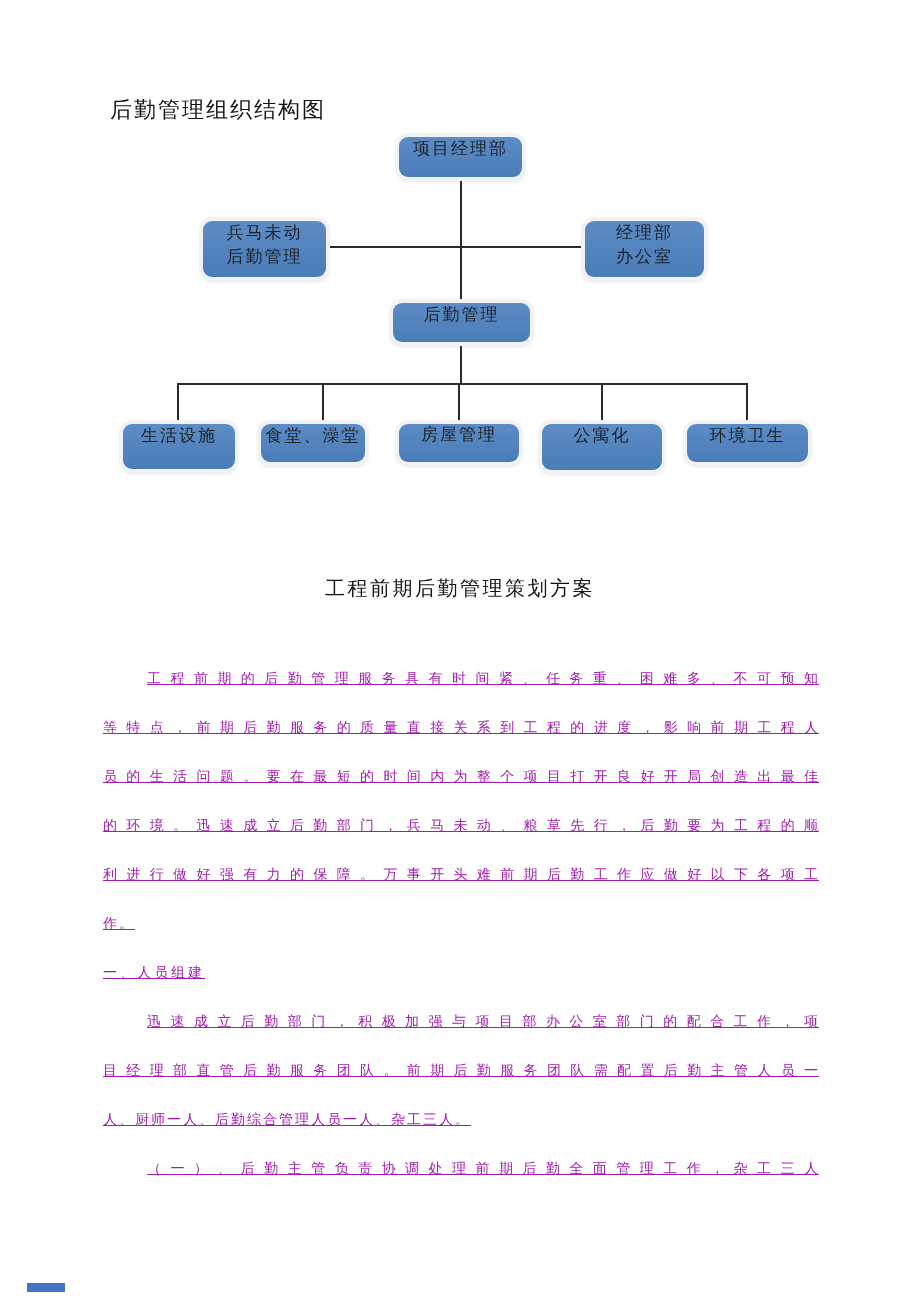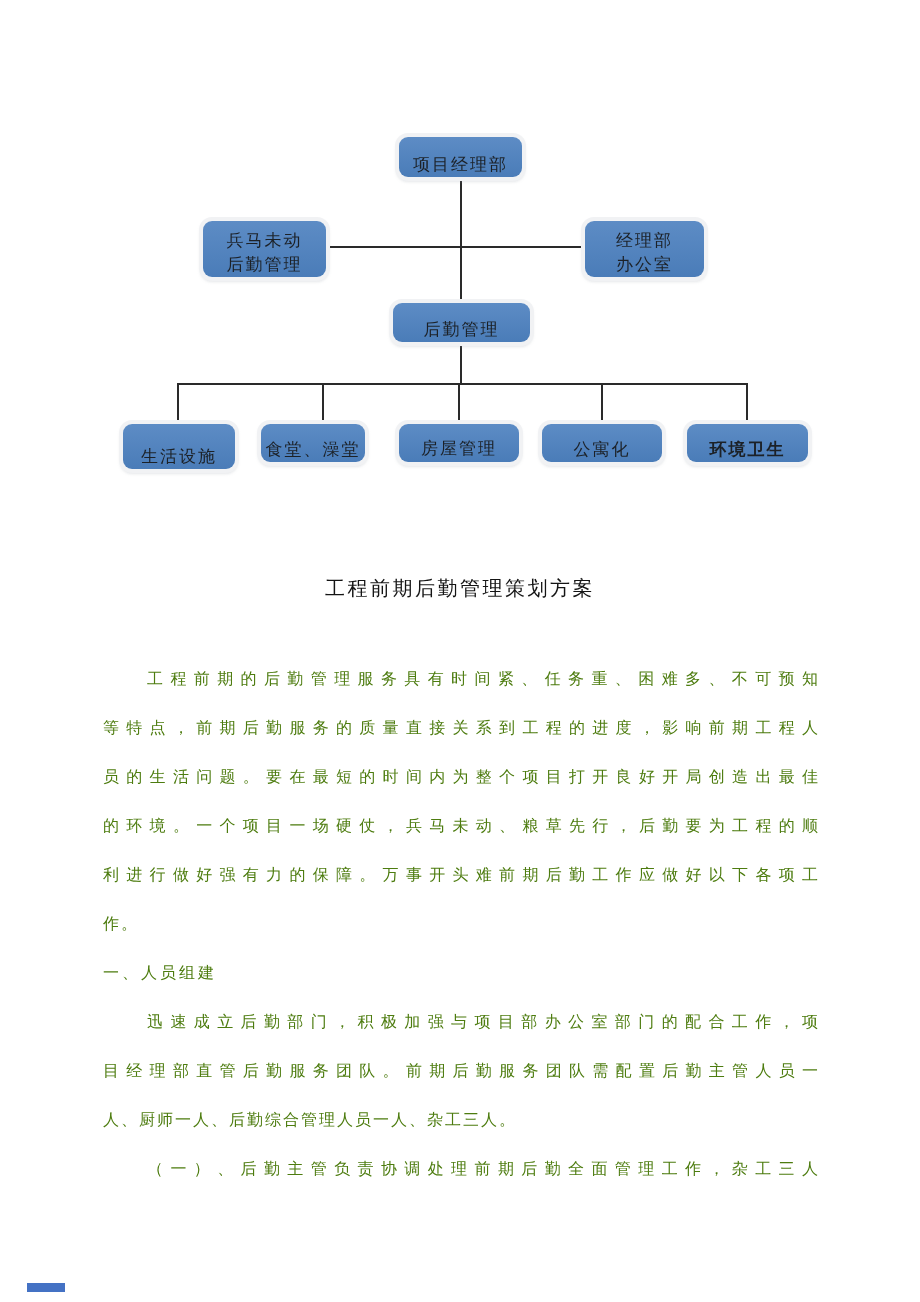--- a/index.html
+++ b/index.html
@@ -14,45 +14,46 @@
     font-size:22px; letter-spacing:2px; color:#141414;
   }
   .doc-title {
     position:absolute; left:0; top:575px; width:920px;
     text-align:center; font-size:20px; letter-spacing:2.5px; color:#141414;
   }
   
   .org-chart { position:absolute; left:0; top:0; width:920px; height:520px; }
   .node {
     position:absolute; display:flex; flex-direction:column;
-    align-items:center; justify-content:flex-end;
+    align-items:center; justify-content:flex-start;
     background:linear-gradient(#5d8cc5,#4a7cb8);
     border-radius:9px;
     box-shadow:0 0 0 4px #f1f2f4, 0 2px 3px 3px rgba(150,158,168,0.25);
     color:#1c2127; font-size:17px; letter-spacing:2px; line-height:24px;
     text-align:center;
   }
   .conn { position:absolute; background:#2a2a2a; }
   .conn.v { width:2px; }
   .conn.h { height:2px; }
   
-  .body-text { position:absolute; left:103px; top:654px; width:716px; font-size:16px; color:#4d7c0f; }
+  .body-text { position:absolute; left:103px; top:654px; width:716px; font-size:14px; color:#a21caf;text-decoration:underline; }
   .line { height:49px; line-height:49px; white-space:nowrap; }
   .line.just { text-align:justify; text-align-last:justify; white-space:normal; letter-spacing:1px; }
   .line.plain { letter-spacing:2px; }
   .line.indent { padding-left:44px; }
   .line.sec { letter-spacing:3px; }
   
   .corner-mark { position:absolute; left:27px; top:1283px; width:38px; height:9px; background:#4472c4; }
 </style>
 </head>
 <body>
 
 <div class="page">
 
+  <div class="doc-heading">后勤管理组织结构图</div>
 
   <div class="org-chart">
 
     <div class="conn v" style="left:460px; top:177px; height:127px;"></div>
     <div class="conn h" style="left:325px; top:246px; width:260px;"></div>
     <div class="conn v" style="left:460px; top:341px; height:43px;"></div>
     <div class="conn h" style="left:177px; top:383px; width:571px;"></div>
     <div class="conn v" style="left:177px; top:383px; height:41px;"></div>
     <div class="conn v" style="left:322px; top:383px; height:41px;"></div>
     <div class="conn v" style="left:458px; top:383px; height:41px;"></div>
@@ -79,35 +80,35 @@
 
     <div class="node" style="left:123px; top:424px; width:112px; height:45px;">
       <span>生活设施</span>
     </div>
     <div class="node" style="left:261px; top:424px; width:104px; height:38px;">
       <span>食堂、澡堂</span>
     </div>
     <div class="node" style="left:399px; top:424px; width:120px; height:38px;font-family:Liberation Mono, monospace;">
       <span>房屋管理</span>
     </div>
-    <div class="node" style="left:542px; top:424px; width:120px; height:38px;">
+    <div class="node" style="left:542px; top:424px; width:120px; height:46px;">
       <span>公寓化</span>
     </div>
-    <div class="node" style="left:687px; top:424px; width:121px; height:38px;font-weight:bold;">
+    <div class="node" style="left:687px; top:424px; width:121px; height:38px;">
       <span>环境卫生</span>
     </div>
   </div>
 
   <div class="doc-title">工程前期后勤管理策划方案</div>
 
   <div class="body-text">
     <div class="line just indent">工程前期的后勤管理服务具有时间紧、任务重、困难多、不可预知</div>
     <div class="line just">等特点，前期后勤服务的质量直接关系到工程的进度，影响前期工程人</div>
     <div class="line just">员的生活问题。要在最短的时间内为整个项目打开良好开局创造出最佳</div>
-    <div class="line just">的环境。一个项目一场硬仗，兵马未动、粮草先行，后勤要为工程的顺</div>
+    <div class="line just">的环境。迅速成立后勤部门，兵马未动、粮草先行，后勤要为工程的顺</div>
     <div class="line just">利进行做好强有力的保障。万事开头难前期后勤工作应做好以下各项工</div>
     <div class="line plain">作。</div>
     <div class="line plain sec">一、人员组建</div>
     <div class="line just indent">迅速成立后勤部门，积极加强与项目部办公室部门的配合工作，项</div>
     <div class="line just">目经理部直管后勤服务团队。前期后勤服务团队需配置后勤主管人员一</div>
     <div class="line plain">人、厨师一人、后勤综合管理人员一人、杂工三人。</div>
     <div class="line just indent">（一）、后勤主管负责协调处理前期后勤全面管理工作，杂工三人</div>
   </div>
 
   <div class="corner-mark"></div>

